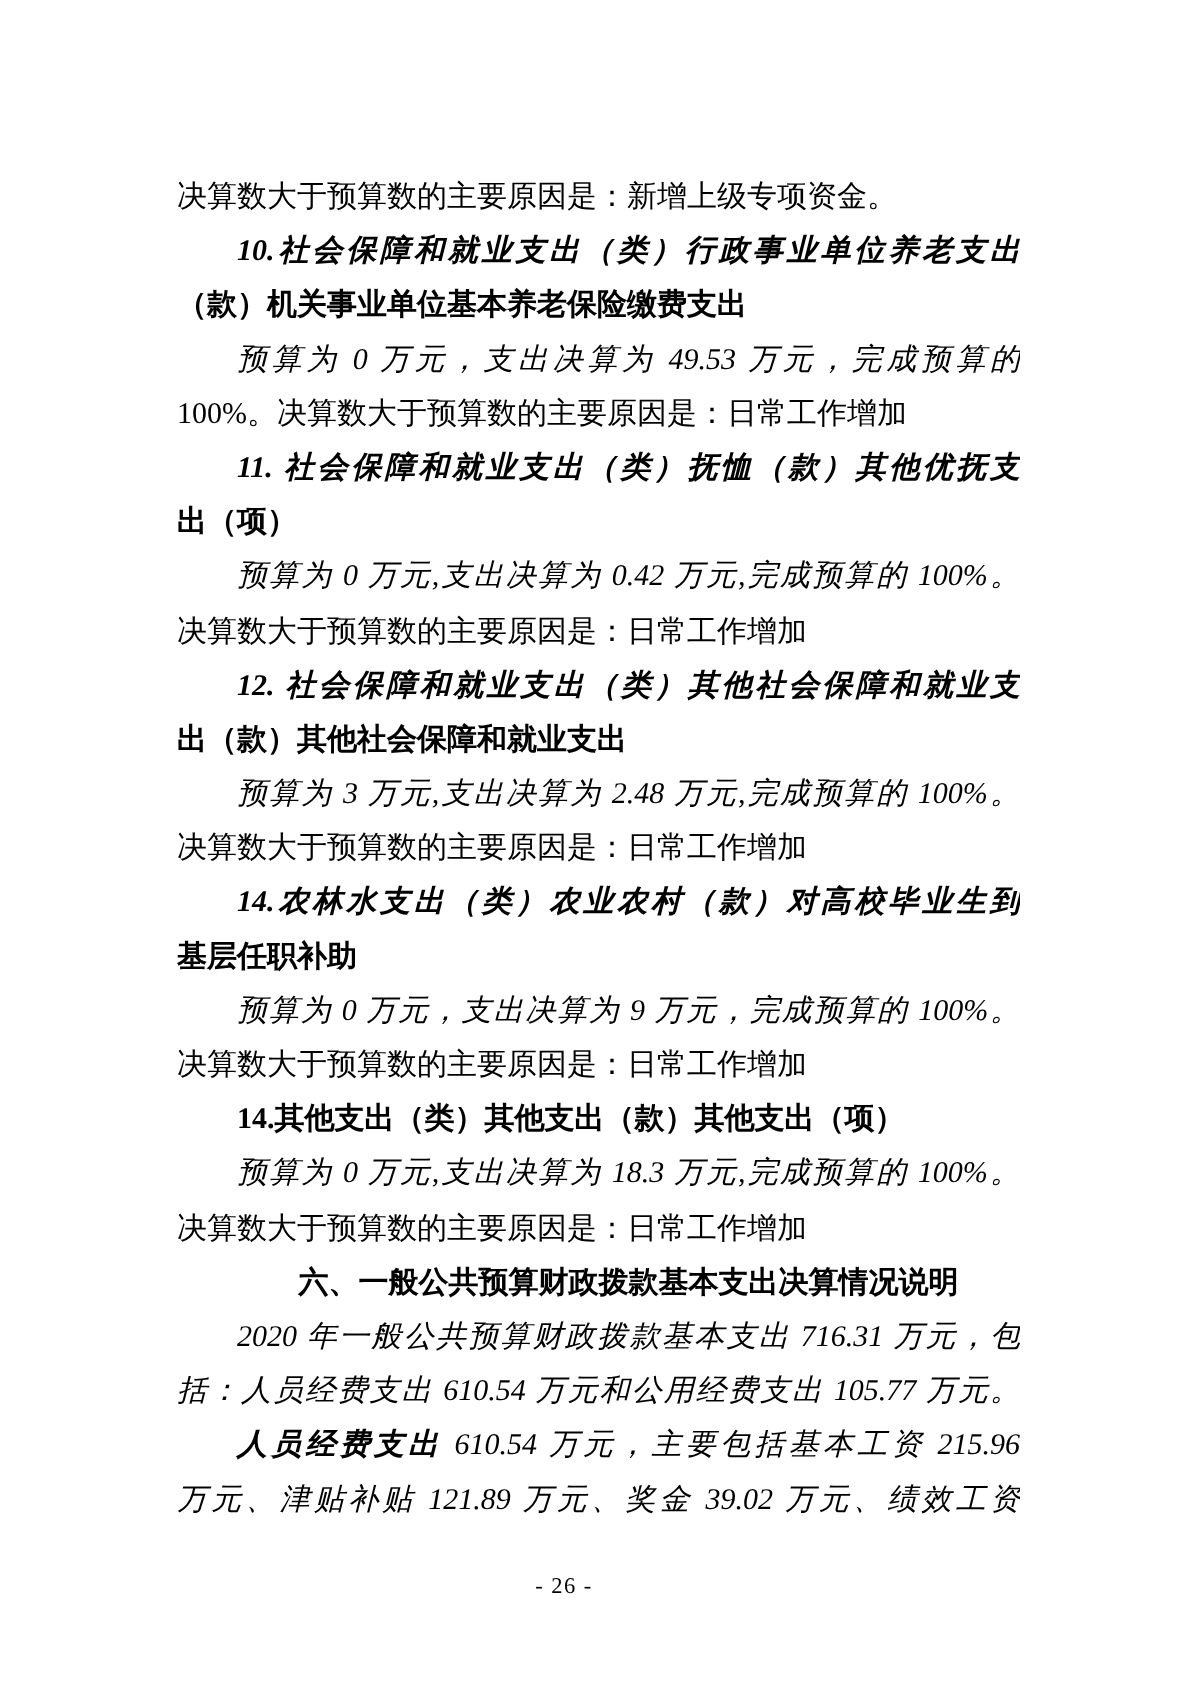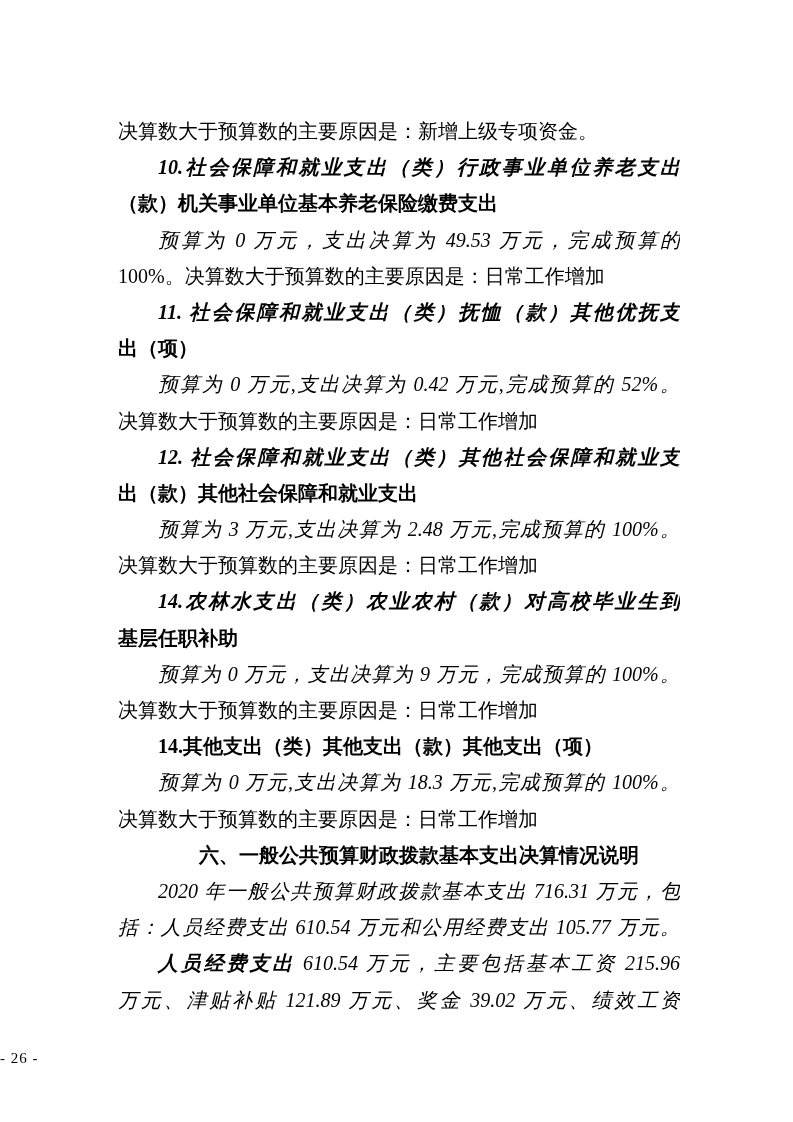--- a/index.html
+++ b/index.html
@@ -53,39 +53,40 @@
   }
   .bold-inline {
     font-weight: 700;
     margin-top: 48px;
   }
   .page-number {
     position: absolute;
     left: 0;
     top: 1031px;
     width: 752px;
+    text-align: center;
     font-size: 15px;
     line-height: 22px;
     color: #000000;
     letter-spacing: 1px;
   }
 </style>
 </head>
 <body>
 
 <div class="page">
   <div class="text-block">
     <div class="line">决算数大于预算数的主要原因是：新增上级专项资金。</div>
     <div class="line bold indent fill">10.社会保障和就业支出（类）行政事业单位养老支出</div>
     <div class="line bold">（款）机关事业单位基本养老保险缴费支出</div>
     <div class="line indent fill">预算为 0 万元，支出决算为 49.53 万元，完成预算的</div>
     <div class="line">100%。决算数大于预算数的主要原因是：日常工作增加</div>
     <div class="line bold indent fill">11. 社会保障和就业支出（类）抚恤（款）其他优抚支</div>
     <div class="line bold">出（项）</div>
-    <div class="line indent fill">预算为 0 万元,支出决算为 0.42 万元,完成预算的 52%。</div>
+    <div class="line indent fill">预算为 0 万元,支出决算为 0.42 万元,完成预算的 100%。</div>
     <div class="line">决算数大于预算数的主要原因是：日常工作增加</div>
     <div class="line bold indent fill">12. 社会保障和就业支出（类）其他社会保障和就业支</div>
     <div class="line bold">出（款）其他社会保障和就业支出</div>
     <div class="line indent fill">预算为 3 万元,支出决算为 2.48 万元,完成预算的 100%。</div>
     <div class="line">决算数大于预算数的主要原因是：日常工作增加</div>
     <div class="line bold indent fill">14.农林水支出（类）农业农村（款）对高校毕业生到</div>
     <div class="line bold">基层任职补助</div>
     <div class="line indent fill">预算为 0 万元，支出决算为 9 万元，完成预算的 100%。</div>
     <div class="line">决算数大于预算数的主要原因是：日常工作增加</div>
     <div class="line bold indent">14.其他支出（类）其他支出（款）其他支出（项）</div>

